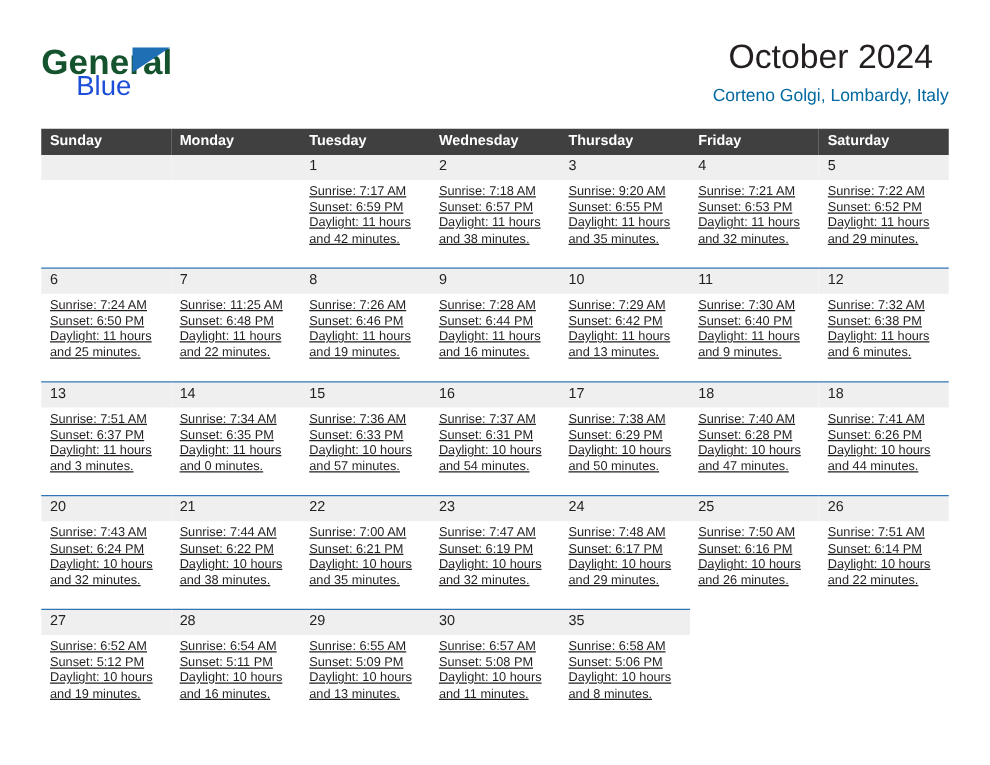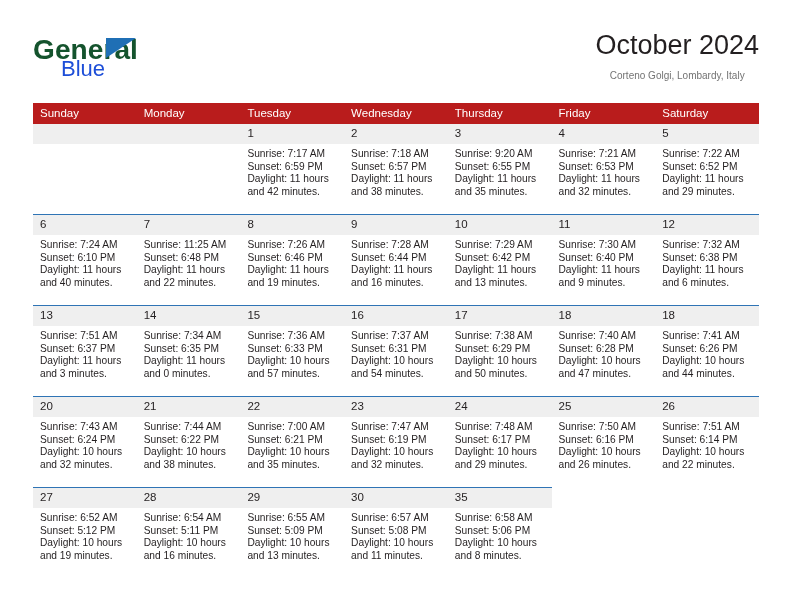--- a/index.html
+++ b/index.html
@@ -69,41 +69,41 @@
     top: 0;
     text-align: center;
   }
   .cal-title {
     font-size: 27px;
     color: #231f20;
     line-height: 34px;
     white-space: nowrap;
   }
   .cal-subtitle {
-    font-size: 10px;
-    color: #737373;
+    font-size: 14px;
+    color: #0369a1;
     line-height: 22px;
     margin-top: 3px;
     white-space: nowrap;
   }
 
   
   .calendar {
     position: absolute;
     left: 33px;
     top: 103px;
     width: 726px;
     border-collapse: collapse;
     table-layout: fixed;
   }
   .calendar th {
-    background: #b91c1c;
+    background: #404040;
     color: #ffffff;
     font-size: 11.5px;
-    font-weight: normal;
+    font-weight: bold;
     text-align: left;
     padding: 4px 0 4px 7px;
     height: 13px;
     line-height: 13px;
   }
   .calendar td {
     vertical-align: top;
     padding: 0;
     height: 90px;
     border-top: 1.6px solid #2f74b5;
@@ -123,20 +123,21 @@
   }
   .daynum.empty {
     color: transparent;
   }
   .details {
     display: block;
     padding: 4px 5px 0 7px;
     font-size: 10.2px;
     line-height: 12.6px;
     color: #231f20;
+    text-decoration: underline;
   }
   .details .line {
     display: block;
     white-space: nowrap;
   }
   td.blank .daynum {
     background: #efefef;
   }
   td.trailing {
     border-top: none;
@@ -230,23 +231,23 @@
               <span class="line">Daylight: 11 hours</span>
               <span class="line">and 29 minutes.</span>
             </span>
           </td>
         </tr>
         <tr class="week">
           <td>
             <span class="daynum">6</span>
             <span class="details">
               <span class="line">Sunrise: 7:24 AM</span>
-              <span class="line">Sunset: 6:10 PM</span>
-              <span class="line">Daylight: 11 hours</span>
-              <span class="line">and 40 minutes.</span>
+              <span class="line">Sunset: 6:50 PM</span>
+              <span class="line">Daylight: 11 hours</span>
+              <span class="line">and 25 minutes.</span>
             </span>
           </td>
           <td>
             <span class="daynum">7</span>
             <span class="details">
               <span class="line">Sunrise: 11:25 AM</span>
               <span class="line">Sunset: 6:48 PM</span>
               <span class="line">Daylight: 11 hours</span>
               <span class="line">and 22 minutes.</span>
             </span>

